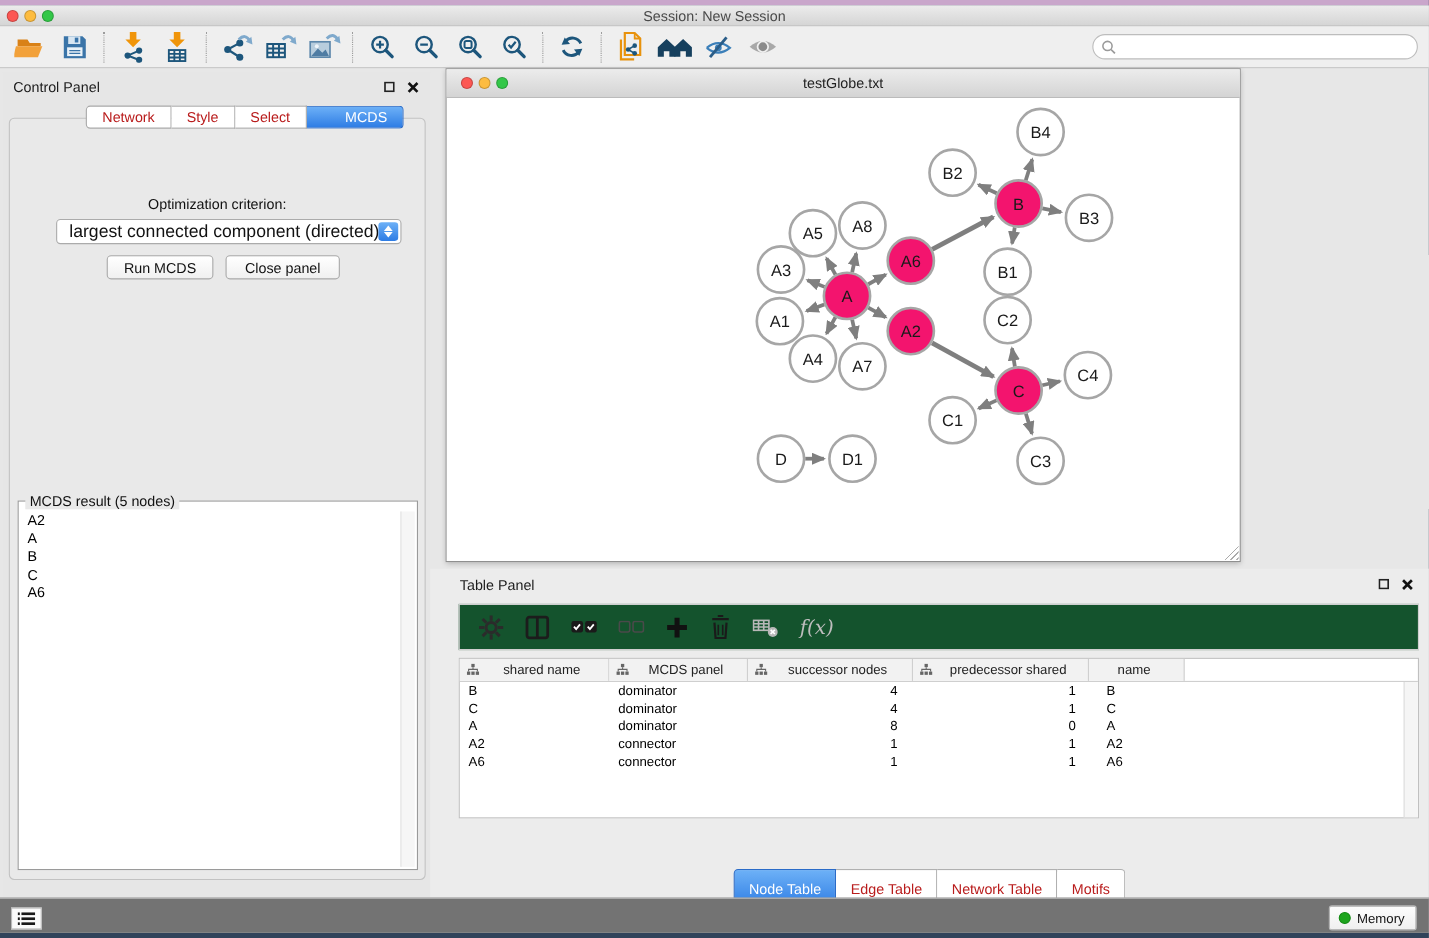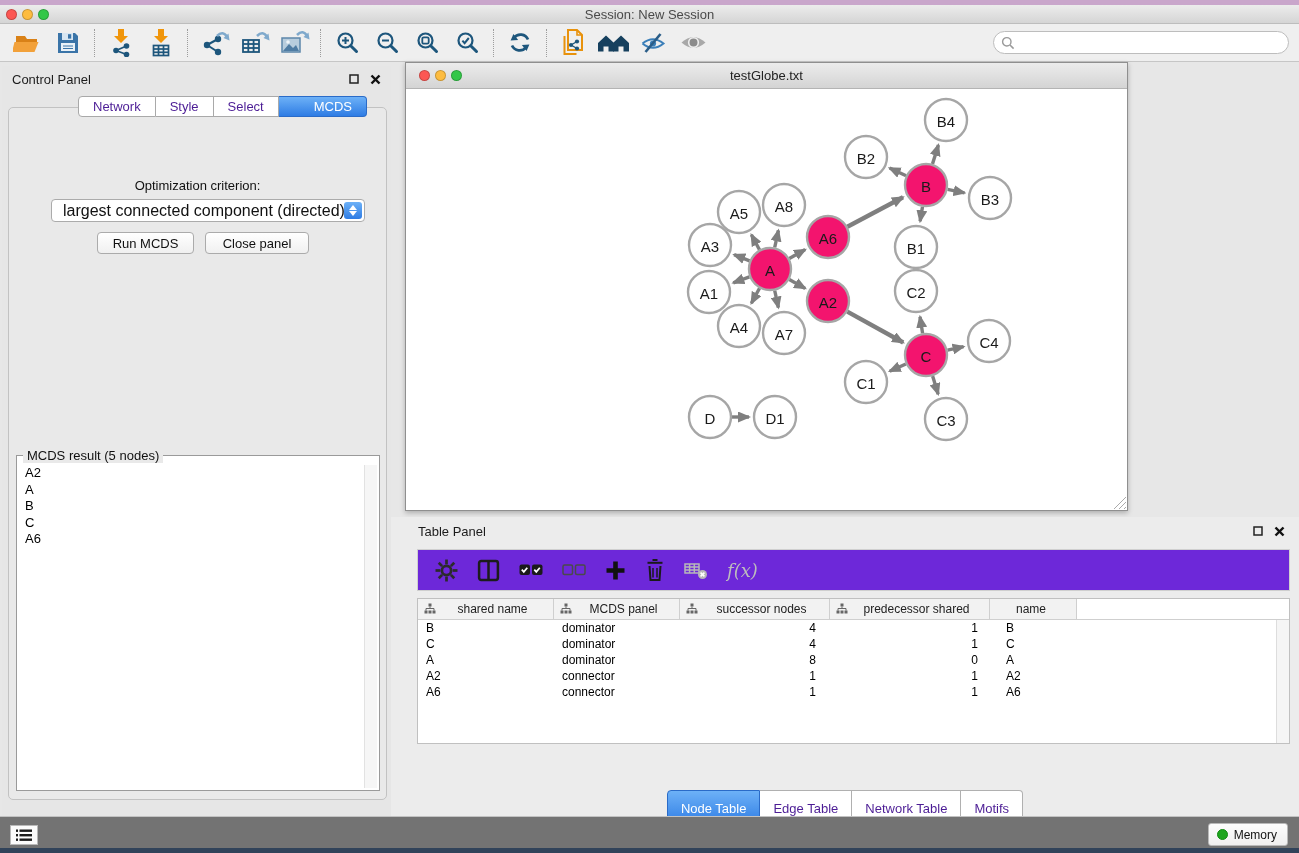--- a/index.html
+++ b/index.html
@@ -35,21 +35,21 @@
   .panel-head { height:26px; display:flex; align-items:center; padding:0 10px; }
   .panel-head .ptitle { font-size:13px; color:#1c1c1c; flex:1; }
   .winbtns { display:flex; gap:9px; align-items:center; }
   .winbtn { width:12px; height:12px; display:flex; align-items:center; justify-content:center; }
 
   #cp-box { position:absolute; left:6px; top:41px; width:379px; height:693px;
     background:#e9e9e9; border:1px solid #c2c2c2; border-radius:5px; }
   #cp-tabs { position:absolute; left:76px; top:30px; display:flex; z-index:3; }
   .seg-tab { height:21px; display:flex; align-items:center; justify-content:center;
     padding:0 14px; background:#fff; border:1px solid #a9a9a9; border-left:none;
-    font-size:13px; color:#4c1d95; cursor:default; }
+    font-size:13px; color:#b91c1c; cursor:default; }
   .seg-tab:first-child { border-left:1px solid #a9a9a9; border-radius:4px 0 0 4px; }
   .seg-tab:last-child { border-radius:0 4px 4px 0; }
   .seg-tab.active { background:linear-gradient(#6db1f7,#2e7ce4); border-color:#2a6bc8; color:#fff;padding-left:35px; }
 
   #opt-label { position:absolute; left:0; top:70px; width:100%; text-align:center; font-size:13px; color:#111; }
   #criterion-select { position:absolute; left:42px; top:91px; width:314px; height:23px;
     background:#fff; border:1px solid #ababab; border-radius:4px;
     display:flex; align-items:center; padding-left:11px; font-size:16px; color:#111; }
   #criterion-select .stepper { position:absolute; right:2px; top:2px; width:18px; height:17px;
     border-radius:3px; background:linear-gradient(#6db1f7,#2e7ce4);
@@ -79,21 +79,21 @@
   #net-titlebar .title { font-size:13px; color:#222; }
   #net-titlebar .lights { left:13px; top:7px; }
   #graph-svg { display:block; }
   #resize-grip { position:absolute; right:1px; bottom:1px; width:13px; height:13px;
     background:
      linear-gradient(135deg, transparent 0 50%, #aaa 50% 55%, transparent 55% 70%, #aaa 70% 75%, transparent 75% 90%, #aaa 90% 95%, transparent 95%); }
 
   
   #table-panel { left:391px; top:517px; width:908px; height:299px; background:#ececec; }
   #table-panel .panel-head { padding:0 14px 0 27px; height:28px; }
-  #tp-toolbar { position:absolute; left:26px; top:32px; width:873px; height:42px; background:#6d28d9;
+  #tp-toolbar { position:absolute; left:26px; top:32px; width:873px; height:42px; background:#14532d;
     border:1px solid #cfcfcf; display:flex; align-items:center; gap:19px; padding-left:17px; }
   .tpbtn { display:flex; align-items:center; justify-content:center; cursor:default; }
   .tpbtn.disabled { opacity:1; }
   .fx { font-family:"DejaVu Serif", serif; font-style:italic; font-size:18px; color:#bdbdbd; }
 
   #node-table { position:absolute; left:26px; top:81px; width:873px; height:146px; background:#fff; border:1px solid #c0c0c0; }
   #thead { display:flex; height:21px; border-bottom:1px solid #cfcfcf; }
   .th { background:#f2f2f2; border-right:1px solid #cfcfcf; display:flex; align-items:center; font-size:12px; color:#222; }
   .th .thlabel { flex:1; text-align:center; padding-right:4px; }
   .th .treeicon { margin-left:6px; }

